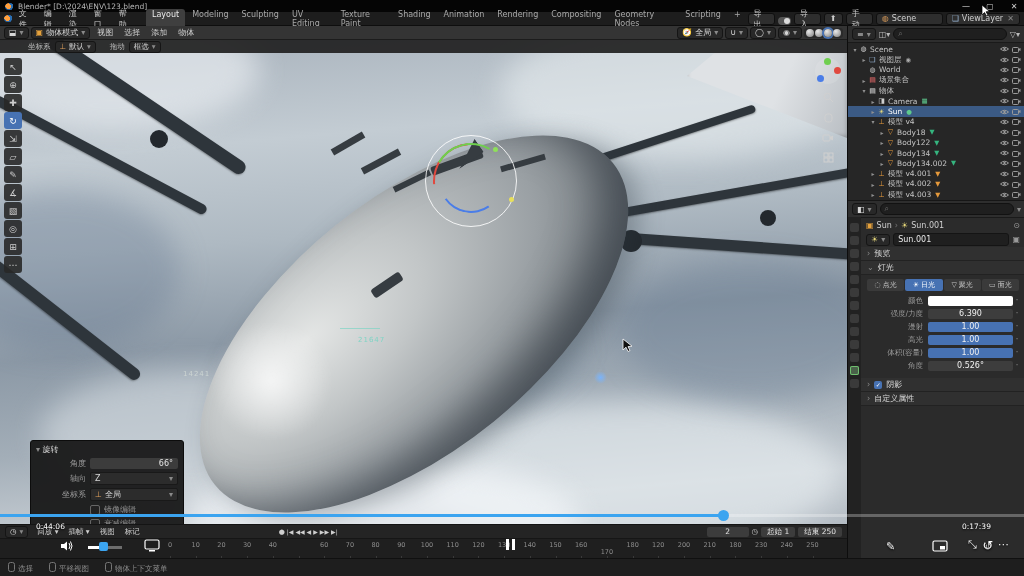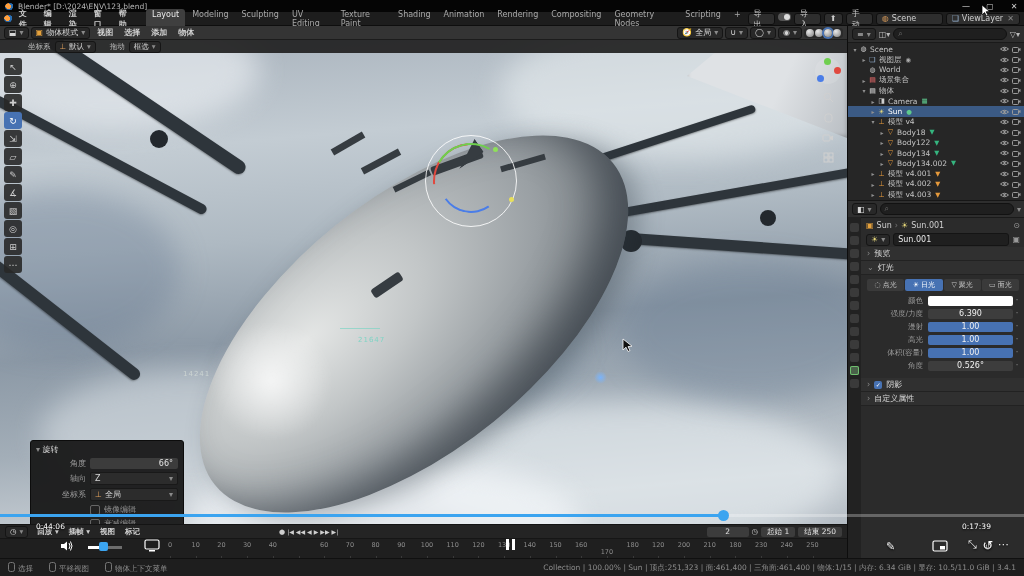--- a/index.html
+++ b/index.html
@@ -5,25 +5,25 @@
   html,body{margin:0;padding:0;background:#000;}
   .screen{position:relative;width:1024px;height:576px;background:#161616;overflow:hidden;
           font-family:"DejaVu Sans","Liberation Sans",sans-serif;color:#c8c8c8;font-size:8px;}
   
   .titlebar{position:absolute;left:0;top:0;width:100%;height:12px;background:#050505;display:flex;align-items:center;gap:4px;padding:0 5px;box-sizing:border-box;font-size:7.5px;color:#b8b8b8;}
   .blender-logo{width:9px;height:7px;background:radial-gradient(circle at 35% 45%,#ff9f3e 0 40%,#2a6fb4 41% 70%,transparent 71%);border-radius:50%;}
   .win-controls{margin-left:auto;display:flex;gap:14px;color:#cfcfcf;font-size:8px;align-items:center;}
   .win-controls span{width:10px;text-align:center;}
   
   .topbar{position:absolute;left:0;top:12px;width:100%;height:14px;background:#1d1d1d;border-bottom:1px solid #0e0e0e;display:flex;align-items:center;padding:0 4px;box-sizing:border-box;gap:1px;}
-  .menu-item{padding:0 5px;color:#d0d0d0;font-weight:bold;}
+  .menu-item{padding:0 5px;color:#d0d0d0;}
   .ws-tabs{display:flex;margin-left:6px;gap:1px;}
   .ws-tab{padding:1px 6px;color:#a8a8a8;border-radius:3px;}
   .ws-tab.active{background:#3f3f3f;color:#eaeaea;}
-  .topbar-right{margin-left:auto;display:flex;align-items:flex-start;gap:3px;}
+  .topbar-right{margin-left:auto;display:flex;align-items:flex-end;gap:3px;}
   .pill{background:#2e2e2e;border:1px solid #0f0f0f;border-radius:3px;padding:0 5px;height:10px;display:flex;align-items:center;gap:3px;color:#cfcfcf;}
   .toggle{width:14px;height:8px;border-radius:4px;background:#555;position:relative;}
   .toggle:after{content:"";position:absolute;right:1px;top:1px;width:6px;height:6px;border-radius:50%;background:#ddd;}
   
   .vp-header{position:absolute;left:0;top:26px;width:847px;height:14px;background:#343434;border-bottom:1px solid #1c1c1c;display:flex;align-items:center;gap:2px;padding:0 4px;box-sizing:border-box;z-index:6;}
   .dropdown{background:#282828;border:1px solid #151515;border-radius:3px;padding:0 4px;height:10px;display:flex;align-items:center;gap:3px;color:#d6d6d6;}
   .vp-header .spacer{flex:1;}
   .shading-group{display:flex;gap:1px;background:#2a2a2a;border-radius:3px;padding:1px 2px;}
   .sphere{width:8px;height:8px;border-radius:50%;background:radial-gradient(circle at 35% 30%,#e9e9e9,#7d7d7d);}
   .sphere.active{box-shadow:0 0 0 2px #4772b3;}
@@ -881,21 +881,20 @@
         <i style="left: 812.5px;"></i>
       </div>
   </div>
 
   <div class="statusbar">
     <span id="sb-hints" style="display:flex;gap:16px">
         <span><span class="mouse-ico"></span>选择</span>
         <span><span class="mouse-ico"></span>平移视图</span>
         <span><span class="mouse-ico"></span>物体上下文菜单</span>
       </span>
-    <span class="sb-stats">Collection | 100.00% | Sun | 顶点:251,323 | 面:461,400 | 三角面:461,400 | 物体:1/15 | 内存: 6.34 GiB | 显存: 10.5/11.0 GiB | 3.4.1</span>
   </div>
 
   <div class="vo-progress vo">
       <div class="vo-fill" id="vo-fill" style="width: 70.6%;"></div>
     </div>
   <div class="vo-knob vo" id="vo-knob" style="left: 722.944px;"></div>
   <span class="vo-time vo" style="left:36px;top:522px">0:44:06</span>
   <span class="vo-time vo" style="left:962px;top:522px">0:17:39</span>
   <span class="vo-btn vo" style="left:60px;top:540px">
     <svg width="14" height="12">

